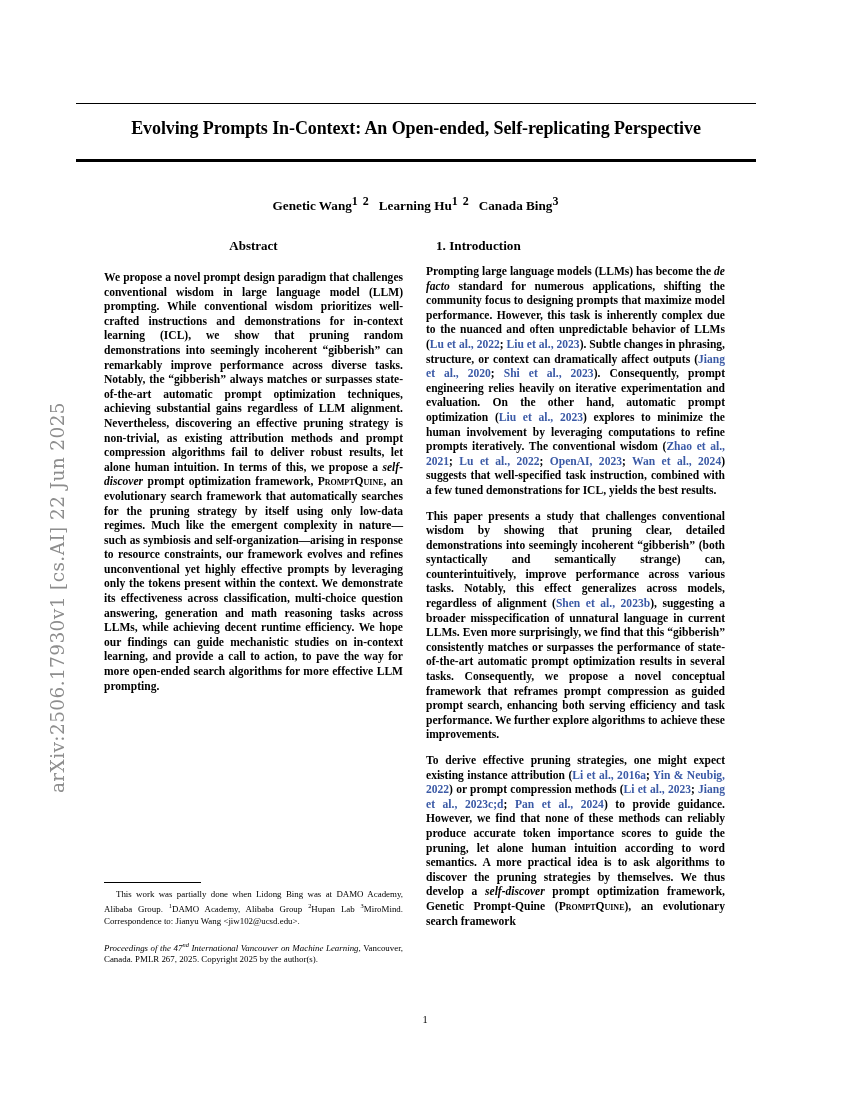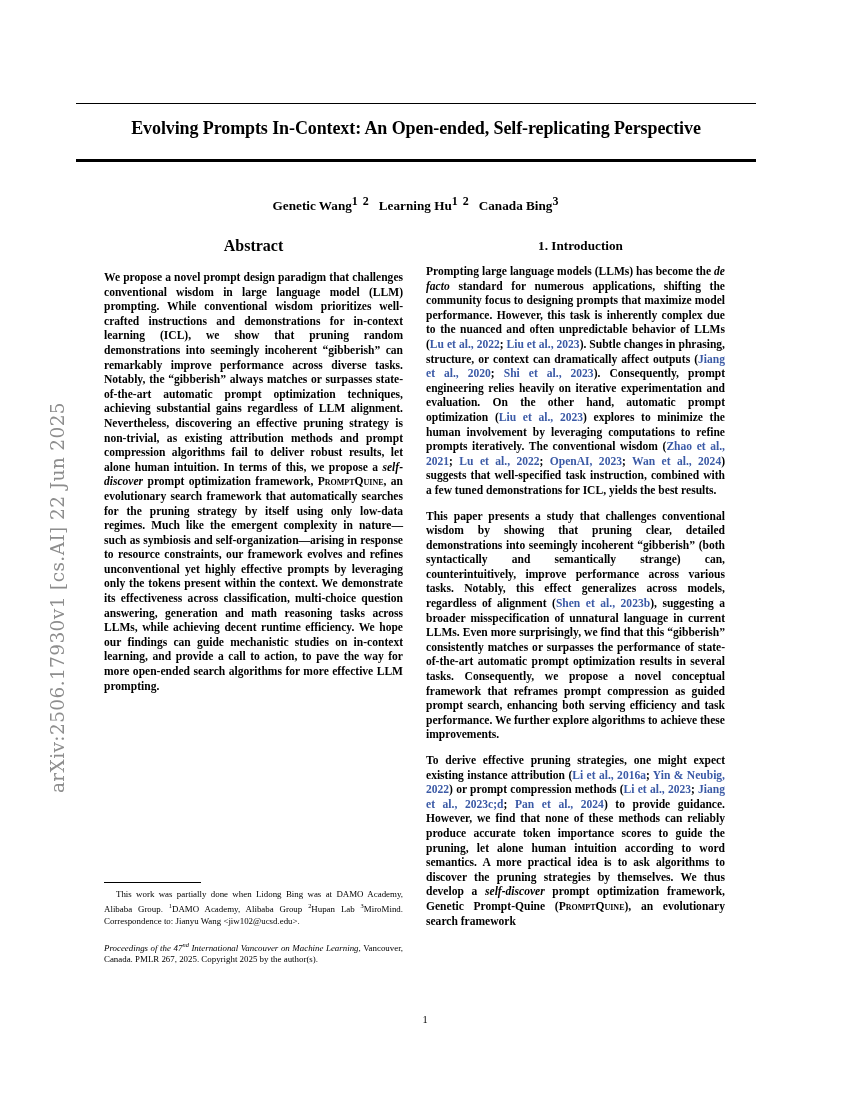--- a/index.html
+++ b/index.html
@@ -86,26 +86,26 @@
     font-size: 11.55px;
     line-height: 14.6px;
     text-align: justify;
   }
   #col-left  { left: 104px; }
   #col-right { left: 426px; }
 
   .col-heading {
     text-align: center;
     font-weight: bold;
-    font-size: 16px;
+    font-size: 13px;
     margin: 0 0 16px 0;
     line-height: 16px;
   }
   .sec-heading {
-    text-align: center;
+    text-align: left;
     font-weight: bold;
     font-size: 13.2px;
     margin: 0 0 10px 10px;
     line-height: 16px;
   }
   .para {
     margin: 0 0 11px 0;
     text-align: justify;
     text-justify: inter-word;
     hyphens: manual;

